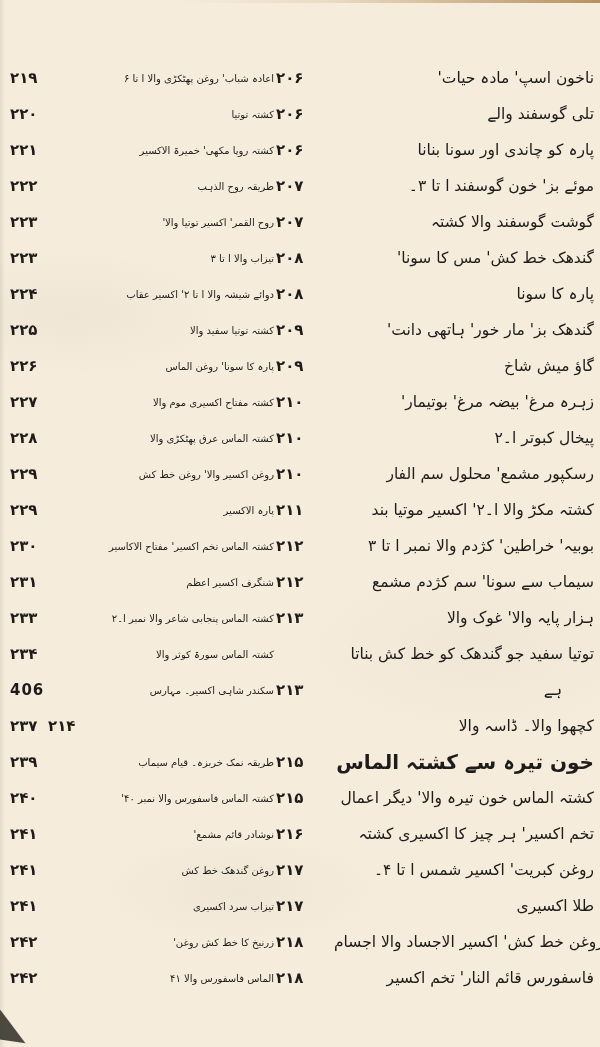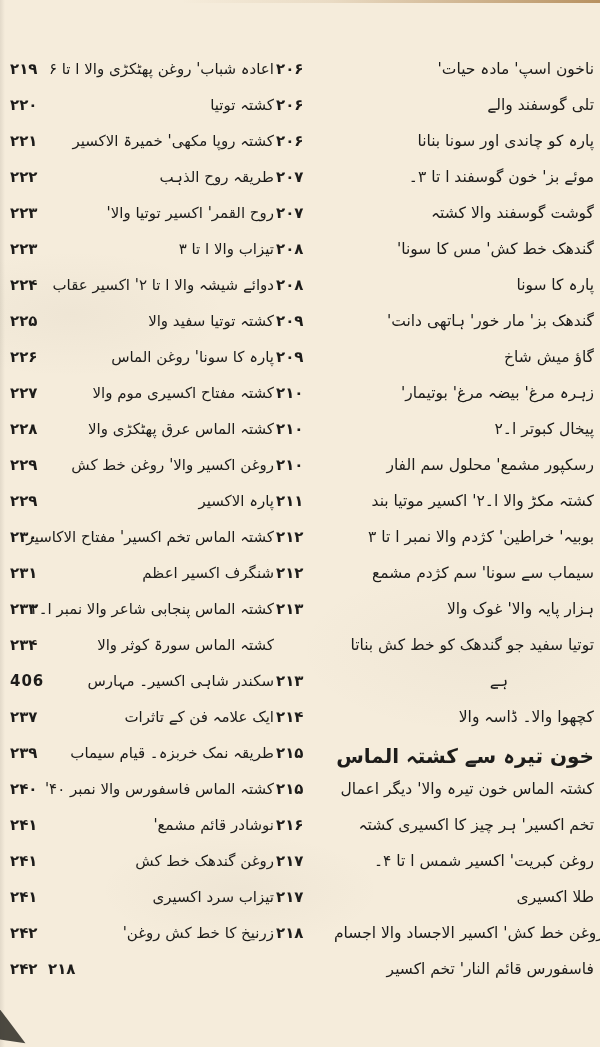--- a/index.html
+++ b/index.html
@@ -37,36 +37,36 @@
     width:0;height:0;
     border-bottom:34px solid #3d3b33;
     border-right:34px solid transparent;
     transform:rotate(8deg);
     opacity:.92;
   }
   .index{
     position:absolute;top:60px;left:0;right:0;
   }
   .row{
-    display:flex;align-items:flex-start;
+    display:flex;align-items:center;
     height:36px;
     white-space:nowrap;
   }
   .lnum{
     width:46px;flex:0 0 46px;
     padding-left:10px;box-sizing:border-box;
     font-size:15px;font-weight:bold;
     letter-spacing:1px;
     text-align:left;
   }
   .ltext{
     width:228px;flex:0 0 228px;
     direction:rtl;text-align:right;
     padding-left:4px;box-sizing:border-box;
-    font-size:15px;
+    font-size:10px;
     overflow:visible;
   }
   .rnum{
     width:56px;flex:0 0 56px;
     padding-left:2px;box-sizing:border-box;
     font-size:15px;font-weight:bold;
     letter-spacing:1px;
     text-align:left;
   }
   .rtext{
@@ -74,21 +74,21 @@
     direction:rtl;text-align:right;
     padding-left:4px;padding-right:6px;box-sizing:border-box;
     font-size:15.5px;
     overflow:visible;
   }
   .row.heading .rtext{
     font-weight:bold;
     font-size:20px;
   }
   .row.continuation .rtext{
-    padding-right:92px;
+    padding-right:38px;
   }
 </style>
 </head>
 <body>
 
 <div class="page">
   <div class="edge-top"></div>
   <div class="edge-left"></div>
   <div class="index" id="index-rows">
   <div class="row">
@@ -212,21 +212,20 @@
 
   <div class="row continuation">
     <span class="lnum">406</span>
     <span class="ltext">سکندر شاہی اکسیر۔ مہارس</span>
     <span class="rnum">۲۱۳</span>
     <span class="rtext">ہے</span>
   </div>
 
   <div class="row">
     <span class="lnum">۲۳۷</span>
-    <span class="ltext">ایک علامہ فن کے تاثرات</span>
     <span class="rnum">۲۱۴</span>
     <span class="rtext">کچھوا والا۔ ڈاسہ والا</span>
   </div>
 
   <div class="row heading">
     <span class="lnum">۲۳۹</span>
     <span class="ltext">طریقہ نمک خربزہ۔ قیام سیماب</span>
     <span class="rnum">۲۱۵</span>
     <span class="rtext">خون تیرہ سے کشتہ الماس</span>
   </div>
@@ -261,18 +260,19 @@
 
   <div class="row">
     <span class="lnum">۲۴۲</span>
     <span class="ltext">زرنیخ کا خط کش روغن'</span>
     <span class="rnum">۲۱۸</span>
     <span class="rtext">روغن خط کش' اکسیر الاجساد والا اجسام</span>
   </div>
 
   <div class="row">
     <span class="lnum">۲۴۲</span>
+    <span class="ltext">الماس فاسفورس والا ۴۱</span>
     <span class="rnum">۲۱۸</span>
     <span class="rtext">فاسفورس قائم النار' تخم اکسیر</span>
   </div>
 </div>
   <div class="corner-smudge"></div>
 </div>
 
 </body></html>

